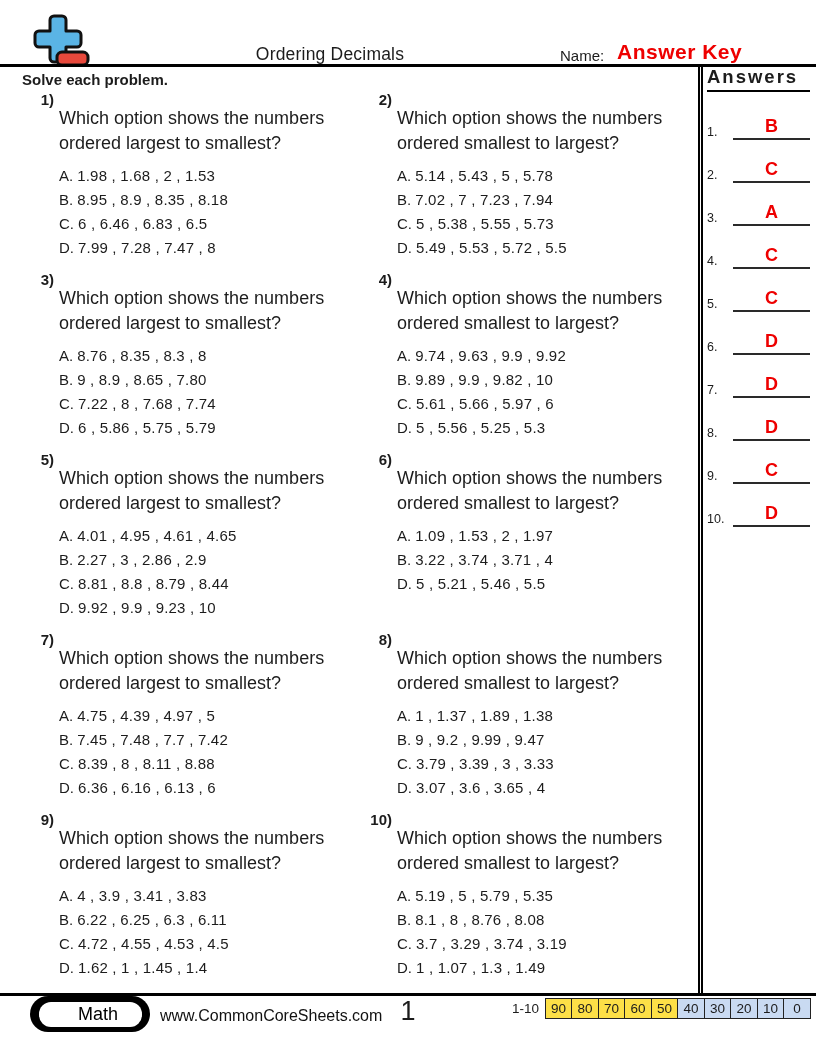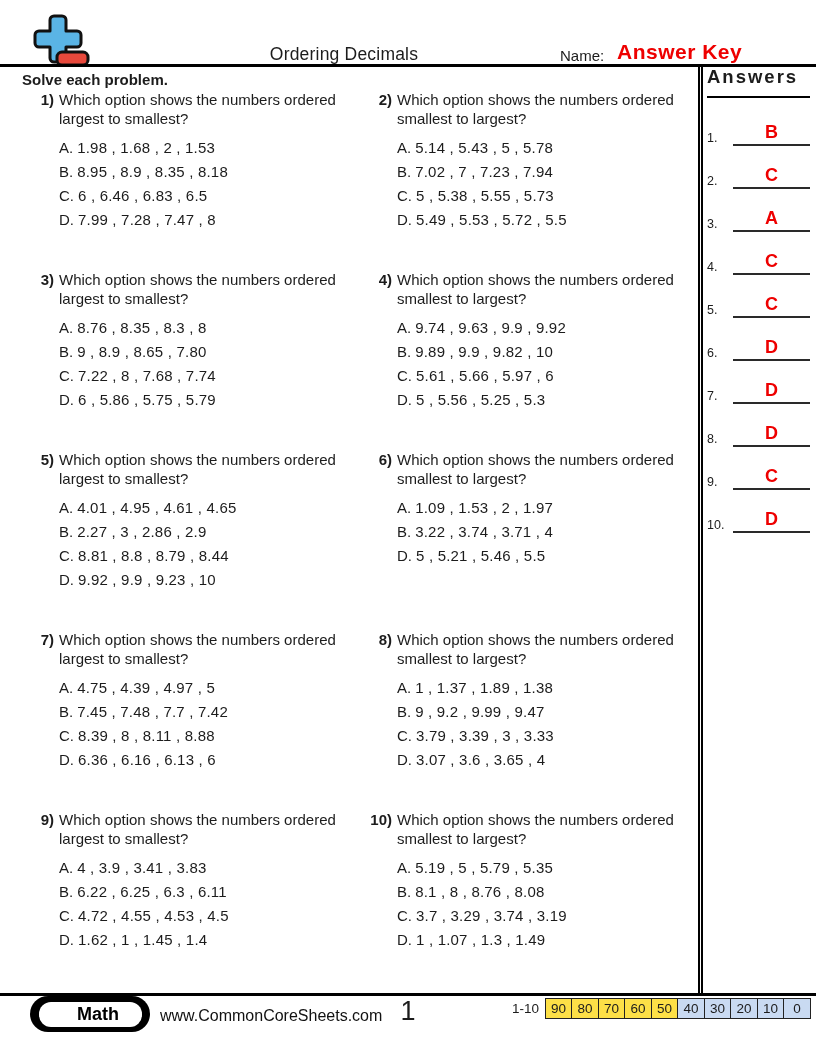--- a/index.html
+++ b/index.html
@@ -2,56 +2,56 @@
 <html><head>
 <meta charset="utf-8">
 <style>
   html,body { margin:0; padding:0; background:#fff; }
   .page {
     position:relative; width:816px; height:1056px; background:#fff;
     font-family:"Liberation Sans", sans-serif; color:#1c1c1c; overflow:hidden;
   }
   
   .logo { position:absolute; left:26px; top:12px; }
-  .doc-title { position:absolute; top:44px; left:154px; width:380px; text-align:center;
+  .doc-title { position:absolute; top:44px; left:140px; width:380px; text-align:center;
     font-size:17.5px; letter-spacing:0.2px; }
   .name-label { position:absolute; top:47px; left:560px; font-size:15px; }
   .name-value { position:absolute; top:40px; left:617px; font-size:21px; font-weight:bold;
     color:#ee0000; letter-spacing:0.5px; white-space:nowrap; }
   .header-rule { position:absolute; top:64px; left:0; width:816px; height:3px; background:#000; }
   .instructions { position:absolute; top:71px; left:22px; font-size:15px; font-weight:bold; }
   
   .questions-grid { position:absolute; top:90px; left:22px; width:676px;
     display:grid; grid-template-columns:338px 338px; grid-auto-rows:180px; }
   .question { display:flex; align-items:flex-start; }
   .q-num { width:32px; min-width:32px; text-align:right; padding-right:5px;
     font-weight:bold; font-size:15px; line-height:19px; }
   .q-body { flex:1; }
-  .q-prompt { font-size:15px; line-height:19px; max-width:302px; }
+  .q-prompt { font-size:18px; line-height:25px; max-width:302px;margin-top:16px; }
   .q-options { margin-top:8px; }
   .q-option { font-size:15px; height:24px; line-height:24px; white-space:nowrap; }
   .opt-letter { }
   .opt-values { margin-left:4px; letter-spacing:0.2px; }
   
   .answers-dblline { position:absolute; left:698px; top:64px; height:932px; width:5px;
     border-left:2px solid #000; border-right:2px solid #000; box-sizing:border-box; }
   .answers-panel { position:absolute; left:707px; top:66px; width:103px; }
   .answers-title { font-size:18.5px; font-weight:bold; letter-spacing:2px;
-    border-bottom:2.5px solid #000; padding-bottom:8px; white-space:nowrap; }
+    border-bottom:2.5px solid #000; padding-bottom:2px; white-space:nowrap; }
   .answers-list { margin-top:20px; }
   .answer-item { display:flex; align-items:flex-end; height:28px; margin-bottom:15px; }
   .ans-num { font-size:12.5px; width:26px; min-width:26px; line-height:15px; }
   .ans-line { flex:1; text-align:center; border-bottom:2px solid #2a2a2a;
     font-weight:bold; font-size:18px; line-height:20px; color:#ee0000; padding-bottom:2px; }
   
   .footer-rule { position:absolute; top:993px; left:0; width:816px; height:3px; background:#000; }
   .math-badge { position:absolute; left:30px; top:996px; width:120px; height:36px;
     background:#000; border-radius:18px; display:flex; align-items:center; justify-content:center; }
   .math-badge-inner { width:87px; height:25px; background:#fff; border-radius:12px;
-    display:flex; align-items:center; justify-content:center; font-weight:bold; font-size:18px; color:#000;padding-left:16px; }
+    display:flex; align-items:center; justify-content:center; font-weight:normal; font-size:18px; color:#000;padding-left:16px; }
   .website { position:absolute; left:160px; top:1007px; font-size:16px; color:#111; }
   .page-num { position:absolute; left:0; top:996px; width:816px; text-align:center; font-size:27px; }
   .score-strip { position:absolute; top:998px; right:5px; display:flex; align-items:center; }
   .score-label { font-size:13.5px; margin-right:7px; }
   .score-cells { display:flex; }
   .score-cell { width:26px; height:19px; border:1.5px solid #222; margin-left:-1.5px;
     display:flex; align-items:center; justify-content:center; font-size:13.5px; background:#fde047; }
   .score-cell.hl { background:#c9daf2; }
 </style>
 </head>

